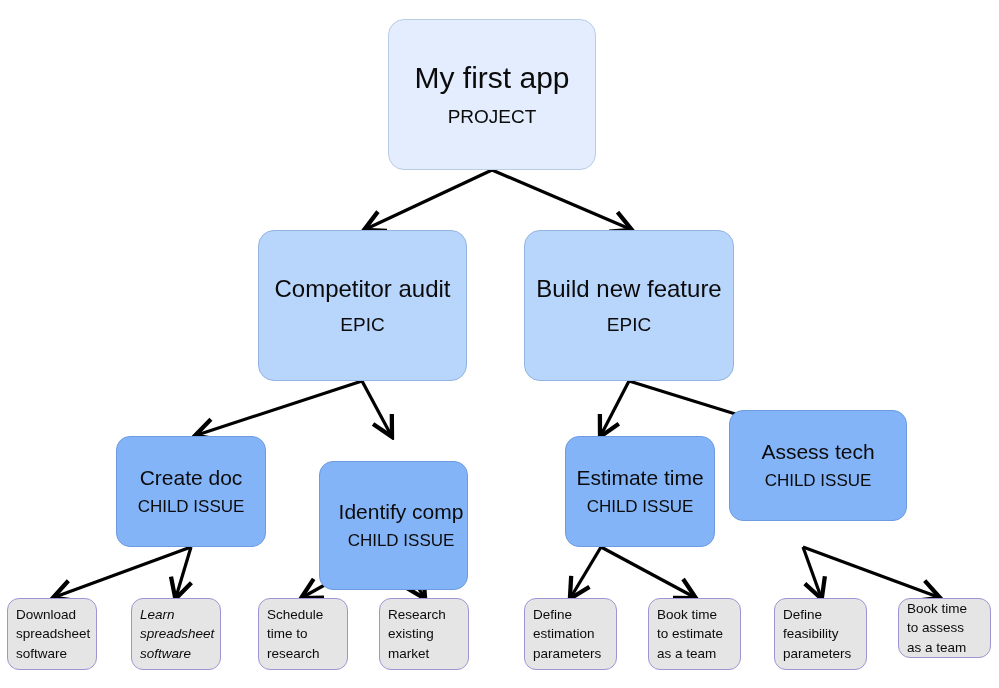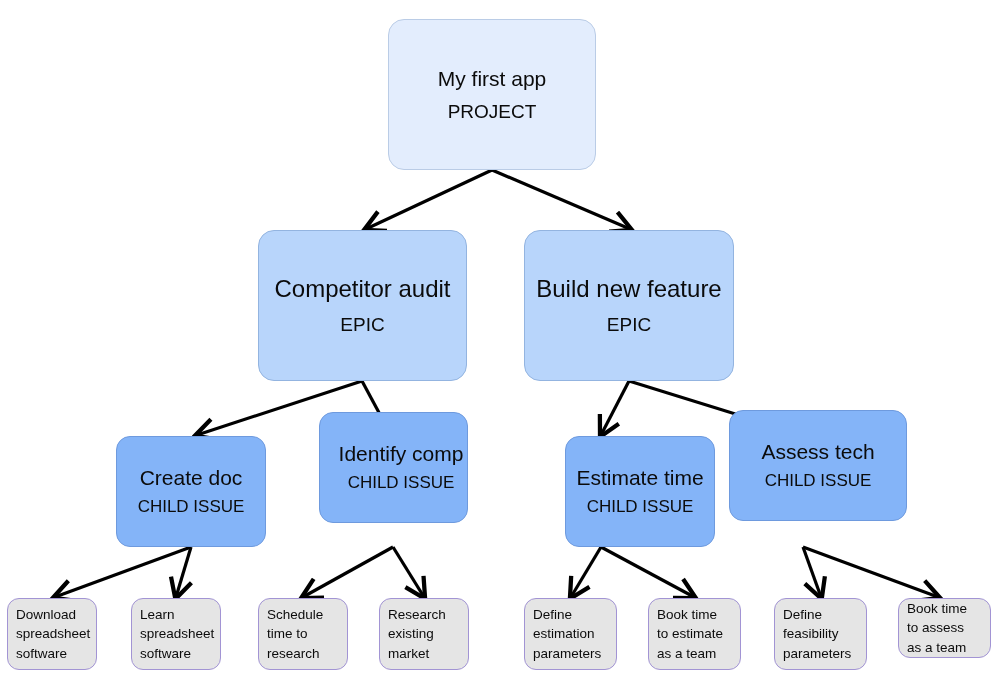--- a/index.html
+++ b/index.html
@@ -49,21 +49,21 @@
     line-height: 1.15;
   }
 
   
   .node.project {
     background: #e3edfd;
     border-color: #bacce6;
     border-radius: 16px;
   }
   .node.project .title {
-    font-size: 21px;
+    font-size: 30px;
     margin-bottom: 10px;
   }
   .node.project .subtitle {
     font-size: 19px;
   }
 
   
   .node.epic {
     background: #b8d5fb;
     border-color: #93b4e0;
@@ -157,40 +157,40 @@
   <div class="node epic" style="left:524px; top:230px; width:210px; height:151px;">
     <div class="title">Build new feature</div>
     <div class="subtitle">EPIC</div>
   </div>
 
   <div class="node child" style="left:116px; top:436px; width:150px; height:111px;">
     <div class="title">Create doc</div>
     <div class="subtitle">CHILD ISSUE</div>
   </div>
 
-  <div class="node child" style="left:319px; top:412px; width:149px; height:111px;padding-left:15px;">
+  <div class="node child" style="left:319px; top:461px; width:149px; height:129px;padding-left:15px;">
     <div class="title">Identify comp</div>
     <div class="subtitle">CHILD ISSUE</div>
   </div>
 
   <div class="node child" style="left:526px; top:436px; width:150px; height:111px;margin-left:39px;">
     <div class="title">Estimate time</div>
     <div class="subtitle">CHILD ISSUE</div>
   </div>
 
   <div class="node child" style="left:729px; top:410px; width:178px; height:111px;">
     <div class="title">Assess tech</div>
     <div class="subtitle">CHILD ISSUE</div>
   </div>
 
   <div class="node leaf" style="left:7px; top:598px; width:90px; height:72px;">
     <div class="title">Download spreadsheet software</div>
   </div>
 
-  <div class="node leaf" style="left:131px; top:598px; width:90px; height:72px;">
+  <div class="node leaf" style="left:131px; top:598px; width:90px; height:72px;font-style:italic;">
     <div class="title">Learn spreadsheet software</div>
   </div>
 
   <div class="node leaf" style="left:258px; top:598px; width:90px; height:72px;">
     <div class="title">Schedule time to research</div>
   </div>
 
   <div class="node leaf" style="left:379px; top:598px; width:90px; height:72px;">
     <div class="title">Research existing market</div>
   </div>

